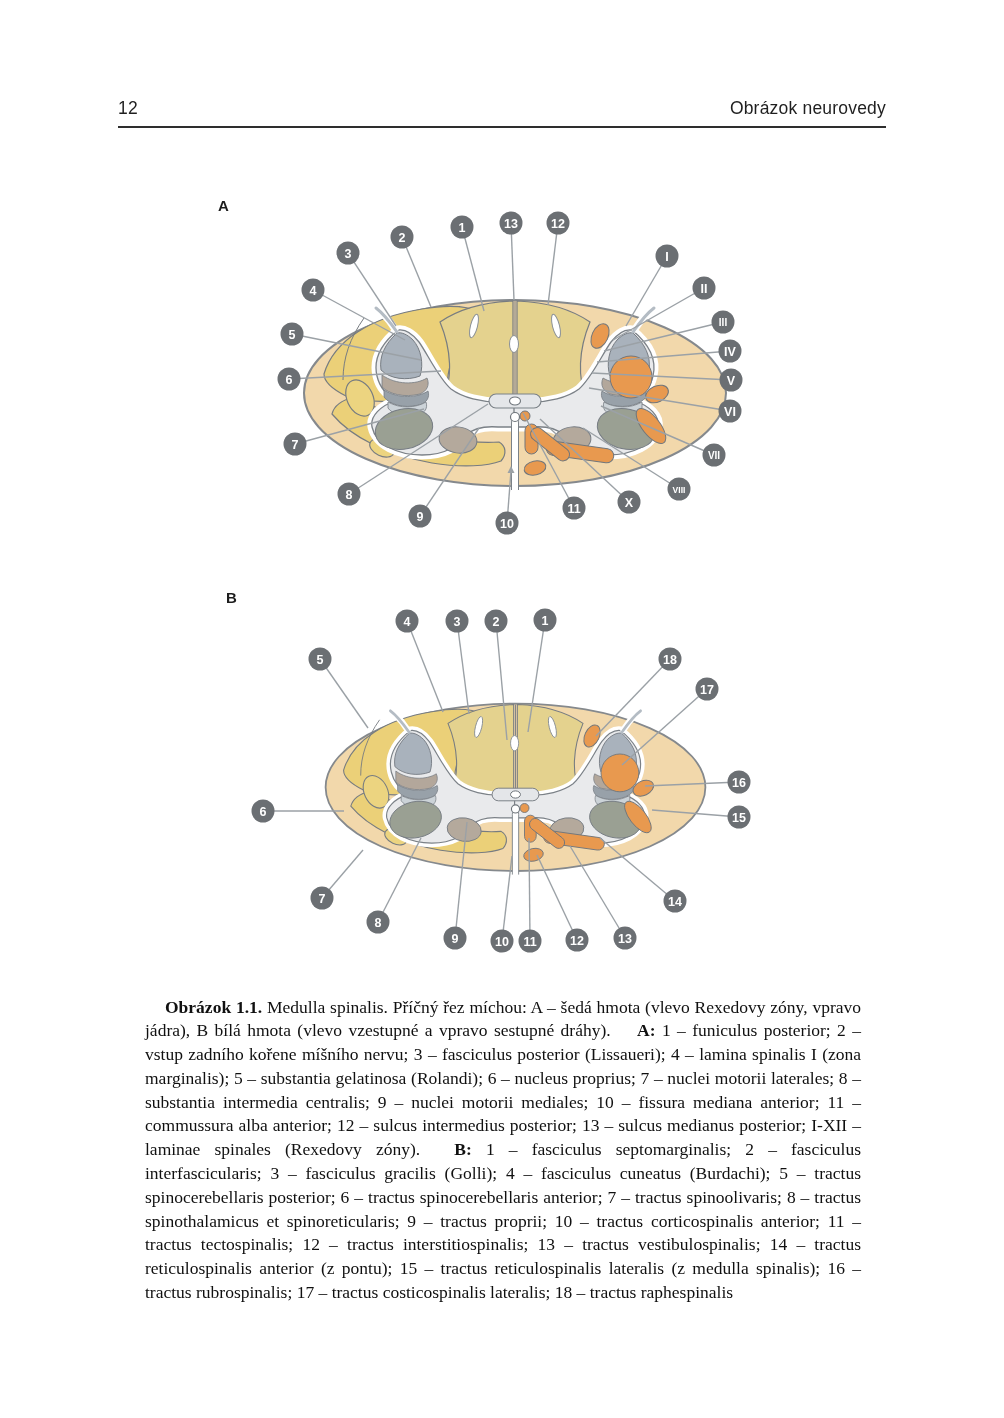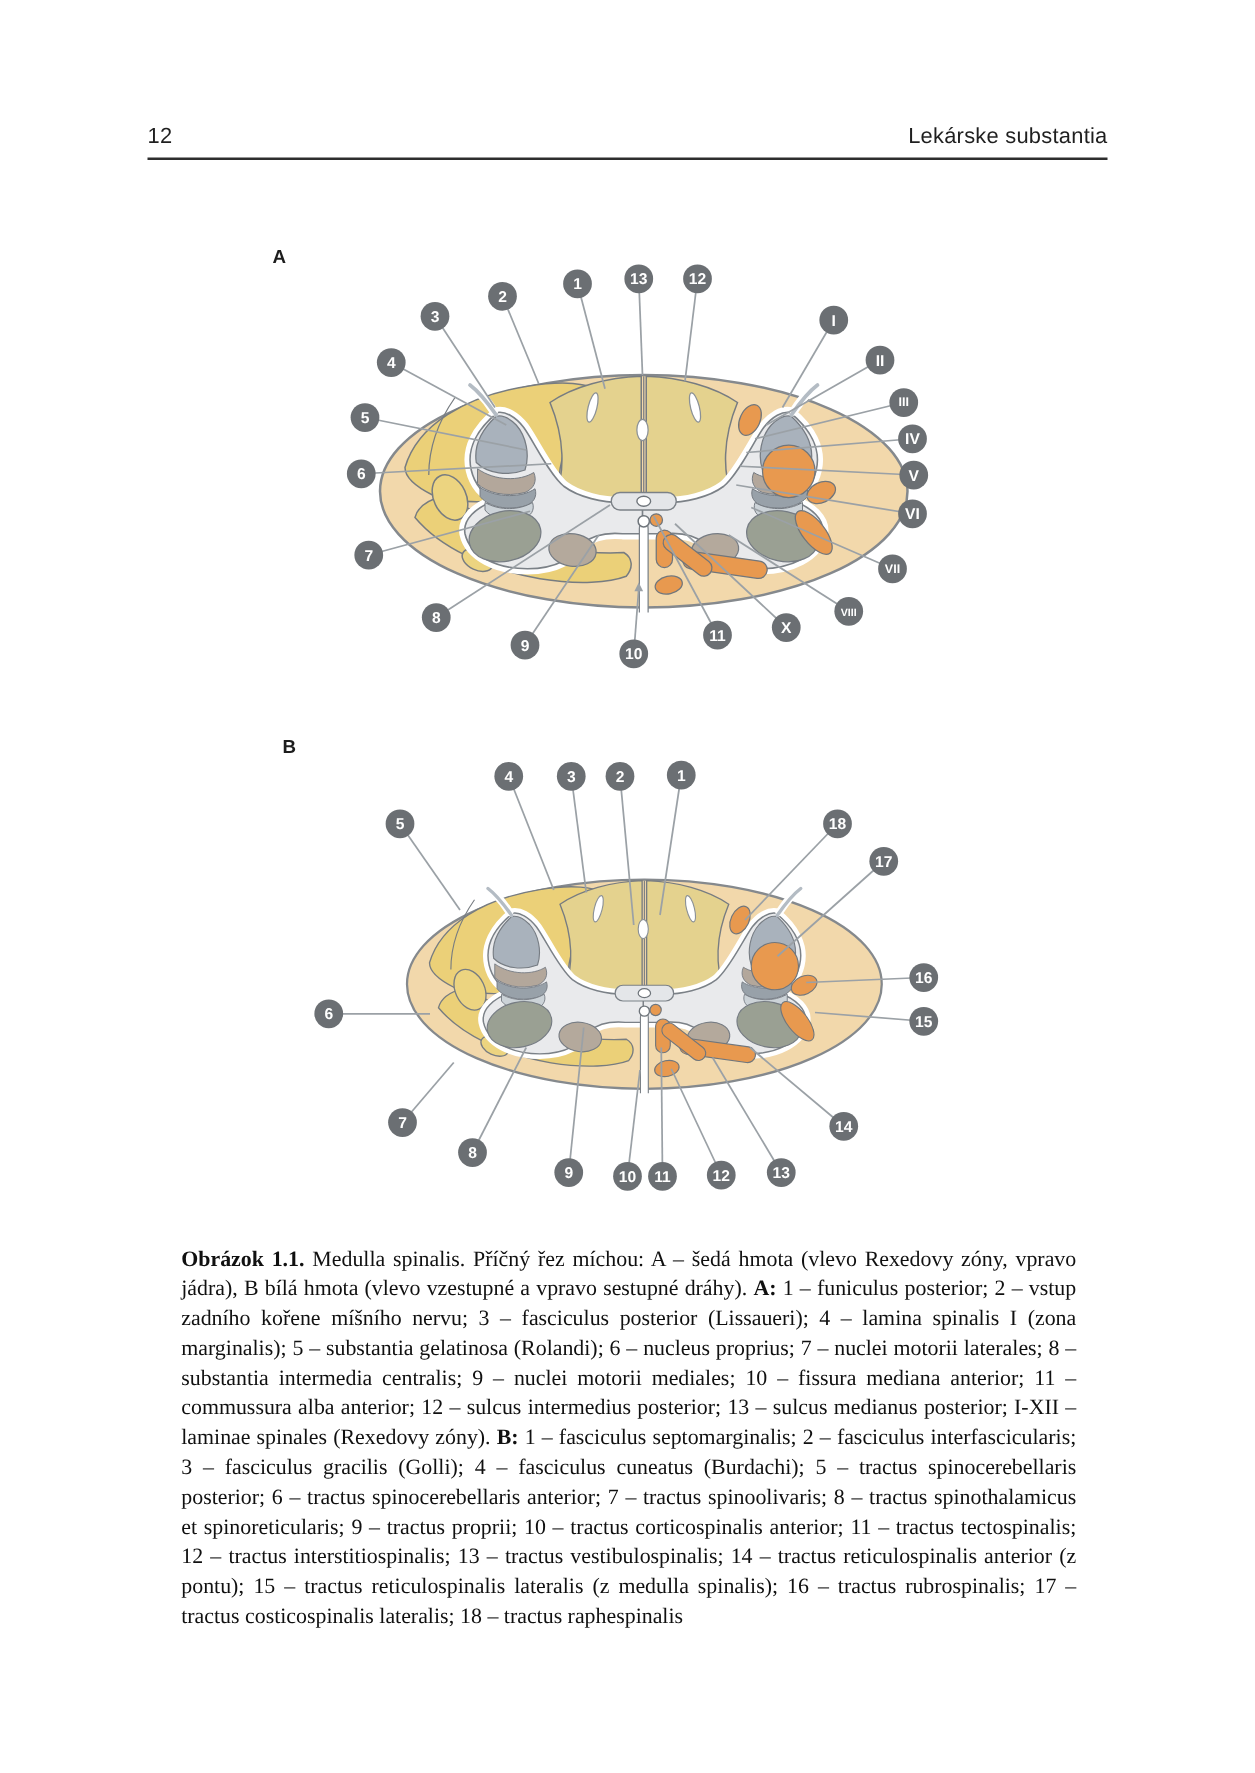--- a/index.html
+++ b/index.html
@@ -3,29 +3,29 @@
 <meta charset="utf-8">
 <style>
   html,body{margin:0;padding:0;background:#ffffff;}
   body{width:1004px;height:1418px;position:relative;font-family:"Liberation Sans",sans-serif;}
   .page-header{position:absolute;left:118px;top:98px;width:768px;display:flex;justify-content:space-between;align-items:flex-end;border-bottom:2px solid #2e2e2e;padding-bottom:7px;color:#1f1f1f;font-size:17.5px;letter-spacing:.2px;}
   .figure-svg{position:absolute;left:0;top:0;width:1004px;height:1418px;}
   .panel-letter{position:absolute;font-weight:bold;font-size:15px;color:#1d1d1d;}
   .panel-letter.a{left:218px;top:197px;}
   .panel-letter.b{left:226px;top:589px;}
   .figure-caption{position:absolute;left:145px;top:978px;width:716px;font-family:"Liberation Serif",serif;font-size:17.5px;line-height:23.8px;text-align:justify;color:#101010;}
-  .figure-caption b{font-weight:bold;}
+  .figure-caption b{font-weight:bold;margin-left:20px;}
   .marker text{fill:#ffffff;font-family:"Liberation Sans",sans-serif;font-weight:bold;text-anchor:middle;dominant-baseline:central;}
 </style>
 </head>
 <body>
 
 <div class="page-header">
   <span>12</span>
-  <span>Lekárske substantia</span>
+  <span>Obrázok neurovedy</span>
 </div>
 
 <svg class="figure-svg" viewBox="0 0 1004 1418" xmlns="http://www.w3.org/2000/svg">
   <defs>
 
     <path id="halfP" d="M 98,34 C 82,47 73,63 77,80 C 80,93 88,100 97,104 C 80,110 70,120 72,131 C 76,149 98,159 122,159 C 146,159 160,149 166,139 C 174,132 186,130 198,131 L 216,131 L 216,105 L 198,106 C 182,106 163,102 151,93 C 139,83 127,57 119,46 C 112,37 104,33 98,34 Z"></path>
 
     <g id="halfNuclei">
       <path d="M 97,37 C 85,48 79,60 81,74 C 90,83 107,85 120,80 C 124,68 121,53 113,44 C 107,38 101,36 97,37 Z" fill="#a9b2bc" stroke="#767c83" stroke-width="1"></path>
       <path d="M 82,79 C 96,89 116,89 127,82 C 130,89 127,95 120,98 C 104,102 89,98 82,91 Z" fill="#b3a79b" stroke="#767c83" stroke-width="0.8"></path>

